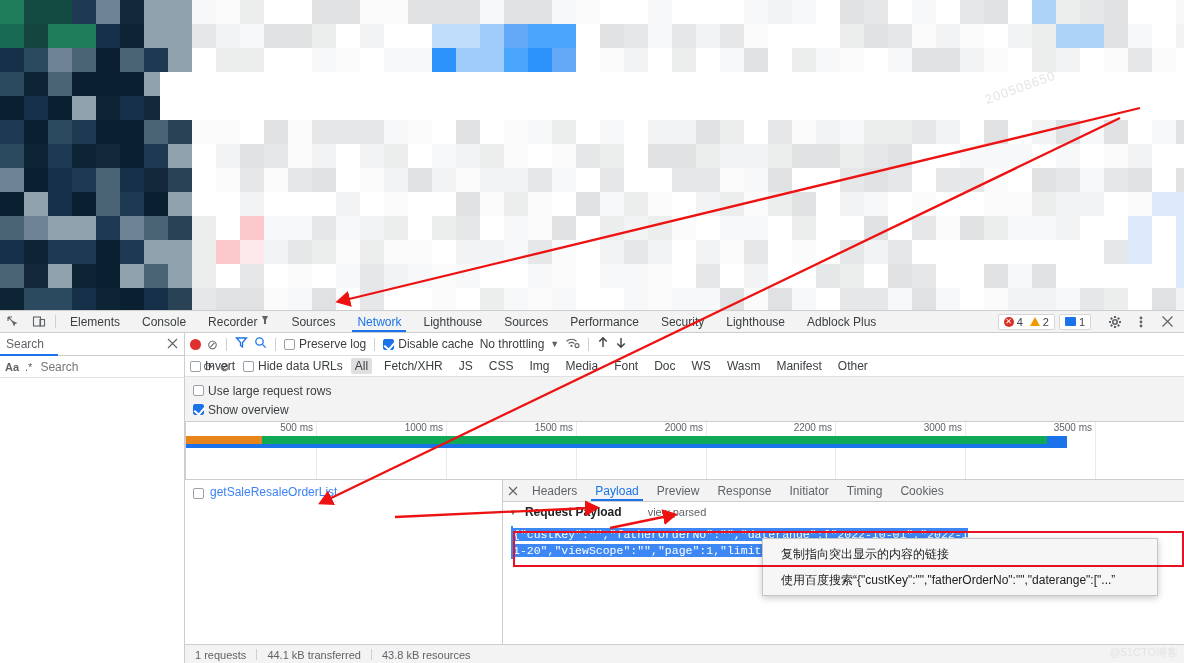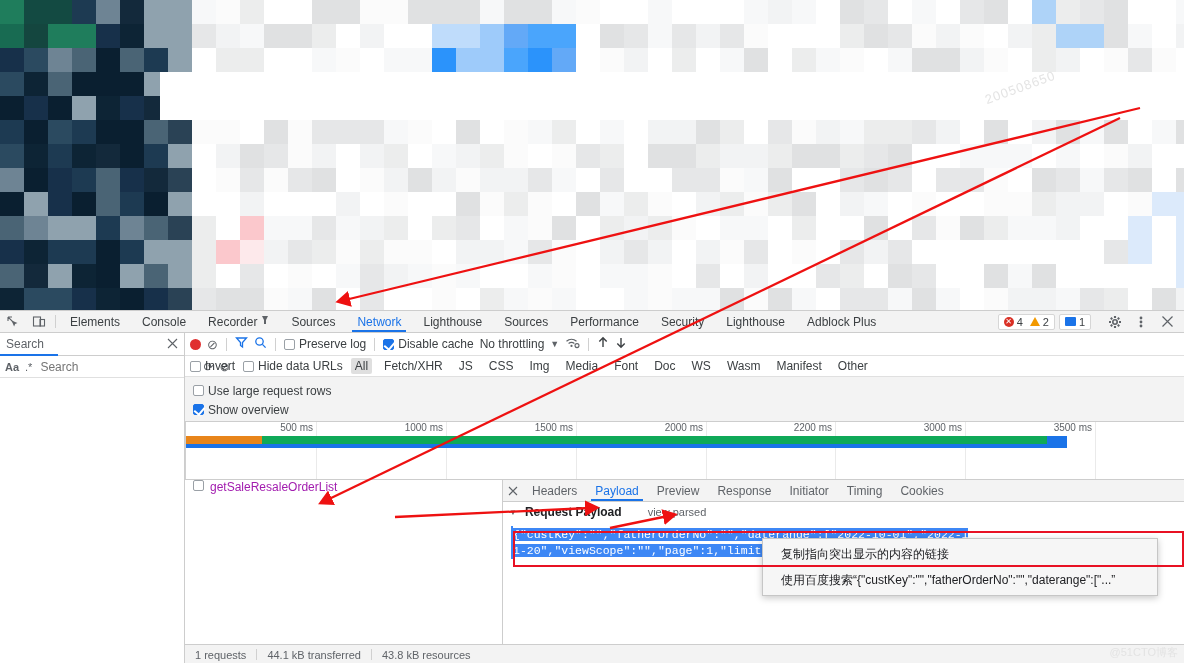--- a/index.html
+++ b/index.html
@@ -170,22 +170,22 @@
   .ov-left-edge { position: absolute; left: 0; top: 0; bottom: 0; width: 1px; background: #d0d0d0;}
 
   
   .split { flex: 1; display: flex; min-height: 0; }
   .req-list { width: 318px; border-right: 1px solid #cdcdcd; display: flex; flex-direction: column; }
   .req-head {
     height: 21px; background: #f3f3f3; border-bottom: 1px solid #cdcdcd;
     display: flex; align-items: center; padding: 0 8px; color: #3c4043; font-size: 12px;
   }
   .req-row {
-    height: 20px; display: flex; align-items: flex-start; gap: 6px; padding: 0 8px;
-    color: #a21caf; font-size: 12px; border-bottom: 1px solid transparent;
+    height: 20px; display: flex; align-items: flex-end; gap: 6px; padding: 0 8px;
+    color: #3b82f6; font-size: 12px; border-bottom: 1px solid transparent;
   }
   .req-body { flex: 1; background: #fff; }
 
   .detail { flex: 1; display: flex; flex-direction: column; min-width: 0; position: relative; }
   .detail-tabs {
     height: 22px; background: #f3f3f3; border-bottom: 1px solid #cdcdcd;
     display: flex; align-items: stretch;
   }
   .detail-tabs .x { width: 20px; display:flex; align-items:center; justify-content:center;
                     color:#5f6368; font-size: 12px; }

